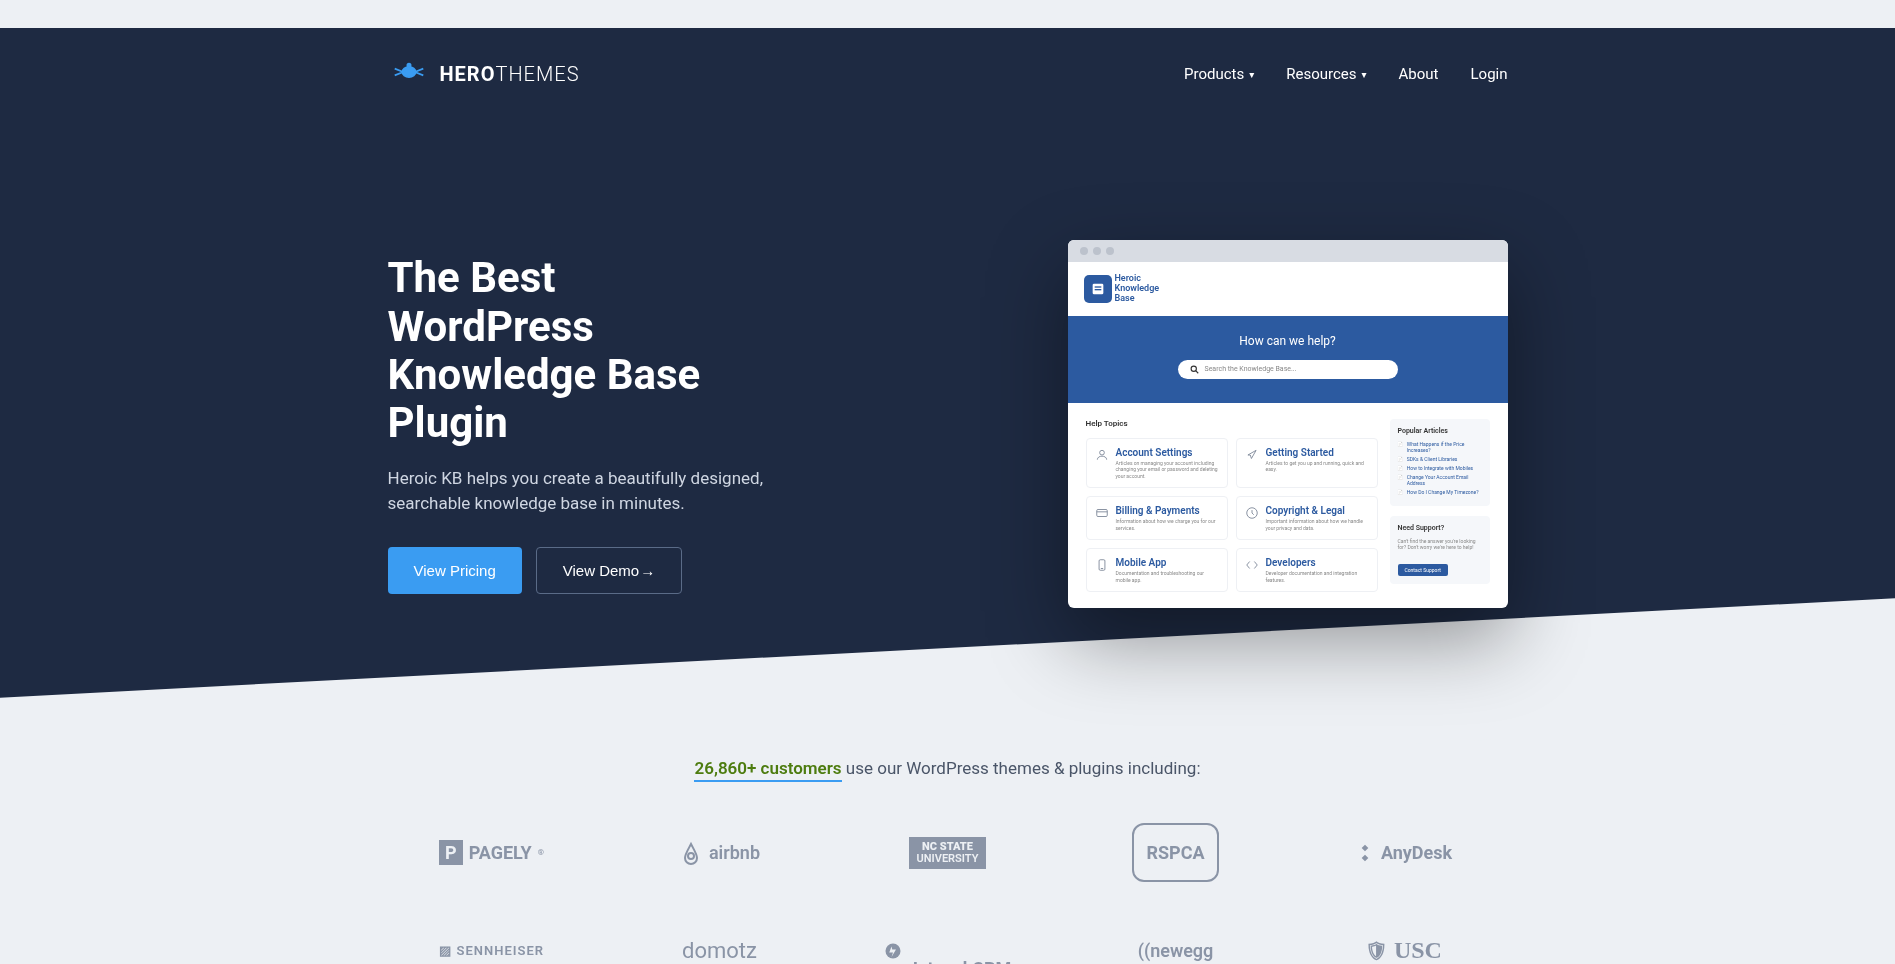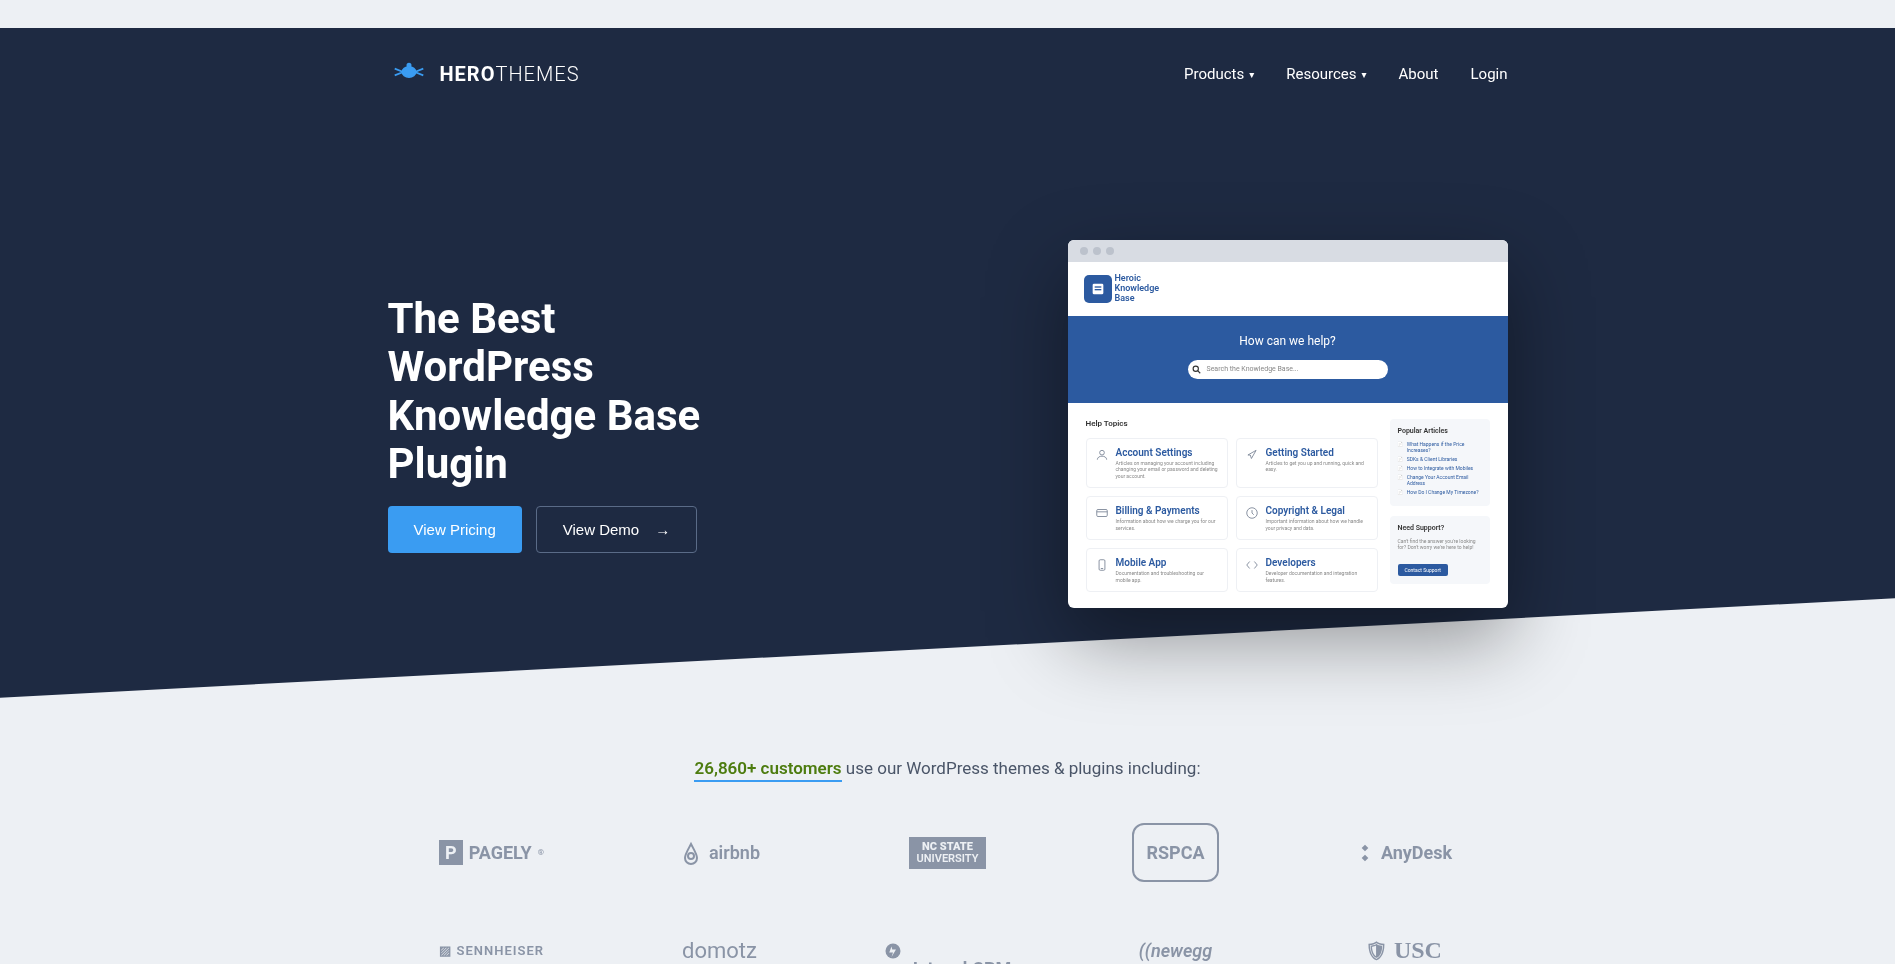--- a/index.html
+++ b/index.html
@@ -20,32 +20,32 @@
 .nav-item { color: #fff; cursor: pointer; display: flex; align-items: center; gap: 5px; }
 .chevron { font-size: 10px; }
 
 .hero-content { display: flex; justify-content: space-between; align-items: center; gap: 60px; padding-top: 120px; position: relative; z-index: 2; }
 .hero-left { flex: 1; max-width: 380px; }
 .hero-title { font-size: 42px; font-weight: 700; line-height: 1.15; margin-bottom: 18px; }
 .hero-subtitle { font-size: 17px; line-height: 1.5; color: #cfd6e2; margin-bottom: 30px; }
 .hero-buttons { display: flex; gap: 14px; }
 .btn { padding: 14px 26px; font-size: 15px; border-radius: 4px; cursor: pointer; border: none; font-weight: 500; }
 .btn-primary { background: #3a9cf2; color: #fff; }
-.btn-secondary { background: transparent; color: #fff; border: 1px solid #5a6b87; display: flex; align-items: center; gap: 16px; }
+.btn-secondary { background: transparent; color: #fff; border: 1px solid #5a6b87; display: flex; align-items: center; gap: 1px; }
 
 .mockup { width: 440px; background: #fff; border-radius: 6px; box-shadow: 0 30px 80px rgba(0,0,0,0.4); overflow: hidden; }
 .mockup-titlebar { background: #d8dce3; padding: 7px 12px; display: flex; gap: 5px; }
 .dot { width: 8px; height: 8px; border-radius: 50%; background: #bcc2cc; }
 .mockup-header { background: #fff; padding: 12px 16px; display: flex; align-items: center; gap: 3px; }
 .mockup-header-icon { width: 28px; height: 28px; background: #2c5aa0; border-radius: 5px; display: flex; align-items: center; justify-content: center; }
 .mockup-header-icon svg { width: 16px; height: 16px; }
 .mockup-header-text { font-size: 9px; color: #2c5aa0; font-weight: 600; line-height: 1.1; }
 .mockup-searchbar { background: #2c5aa0; padding: 18px 20px 24px; text-align: center; }
 .mockup-search-title { color: #fff; font-size: 12px; margin-bottom: 12px; }
-.mockup-search-input { background: #fff; border-radius: 20px; padding: 5px 4px; width: 200px; margin: 0 auto; display: flex; align-items: flex-start; gap: 6px; }
+.mockup-search-input { background: #fff; border-radius: 20px; padding: 5px 12px; width: 220px; margin: 0 auto; display: flex; align-items: flex-start; gap: 6px; }
 .mockup-search-input svg { width: 9px; height: 9px; }
 .mockup-search-placeholder { font-size: 7px; color: #888; }
 .mockup-body { display: flex; padding: 16px 18px; gap: 12px; }
 .mockup-main { flex: 1; }
 .mockup-section-title { font-size: 8px; color: #333; font-weight: 600; margin-bottom: 10px; }
 .mockup-grid { display: grid; grid-template-columns: 1fr 1fr; gap: 8px; }
 .mockup-card { border: 1px solid #eef0f4; border-radius: 4px; padding: 8px; display: flex; gap: 7px; }
 .mockup-card-icon { width: 14px; height: 14px; flex-shrink: 0; }
 .mockup-card-icon svg { width: 100%; height: 100%; stroke: #7a8596; }
 .mockup-card-title { font-size: 10px; font-weight: 600; color: #2c5aa0; margin-bottom: 2px; }
@@ -95,20 +95,21 @@
           </div>
         <div class="nav-item">
             <span>Login</span>
           </div>
       </div>
     </nav>
 
     <div class="hero-content">
       <div class="hero-left">
         <h1 class="hero-title">The Best WordPress Knowledge Base Plugin</h1>
+        <p class="hero-subtitle">Heroic KB helps you create a beautifully designed, searchable knowledge base in minutes.</p>
         <div class="hero-buttons">
           <button class="btn btn-primary">View Pricing</button>
           <button class="btn btn-secondary">
               <span>View Demo</span>
               <span>→</span>
             </button>
         </div>
       </div>
 
       <div class="mockup">
@@ -264,21 +265,21 @@
           <span style="font-weight:400;font-size:22px;">domotz</span>
         </div>
         <div class="logo-item">
           <svg width="18" height="18" viewBox="0 0 24 24" fill="#8a94a6">
             <circle cx="12" cy="12" r="10"></circle>
             <path d="M10 6l-3 8h5l-2 6 6-10h-5z" fill="#edf0f4"></path>
           </svg>
           <span style="font-weight:700;margin-top:36px;">JetpackCRM</span>
         </div>
         <div class="logo-item">
-          <span style="font-style:italic;">((newegg</span>
+          <span style="">((newegg</span>
         </div>
         <div class="logo-item">
           <span>🛡 </span>
           <span style="font-family:serif;font-size:24px;">USC</span>
         </div>
       </div>
   </div>
 </div>
 
 </body></html>

